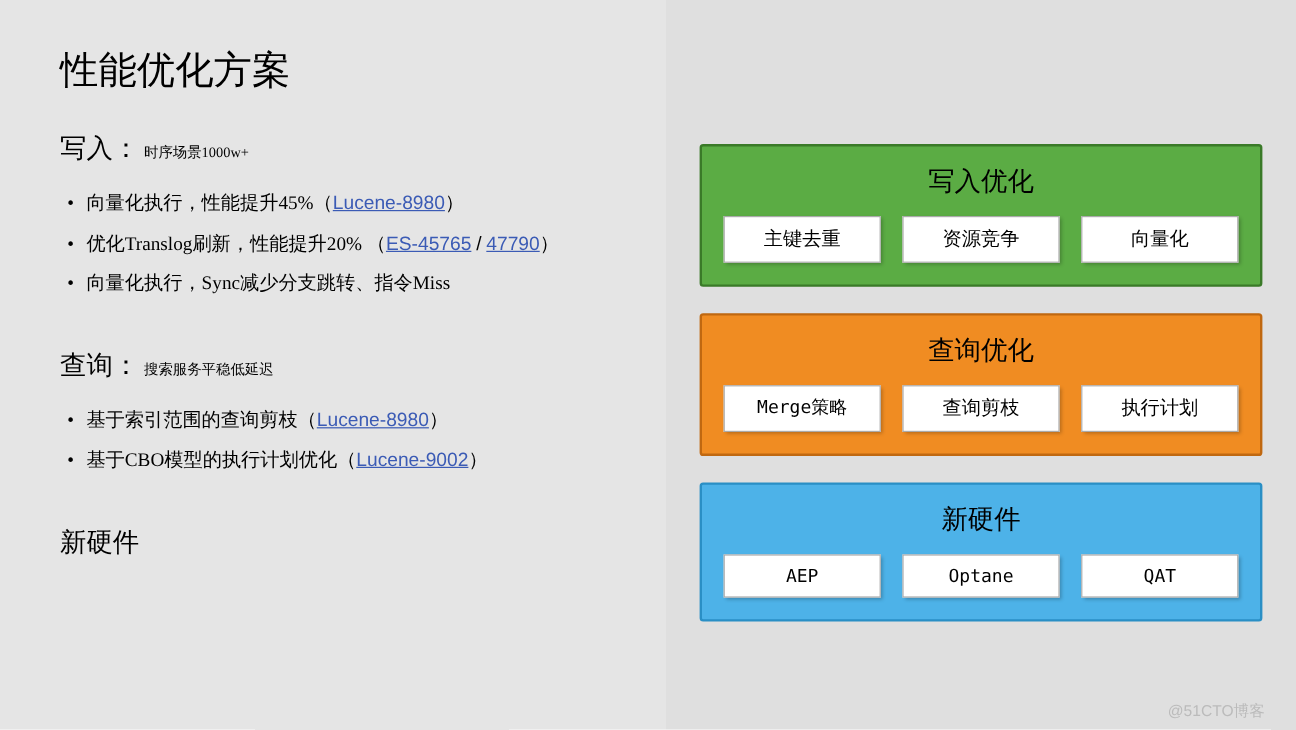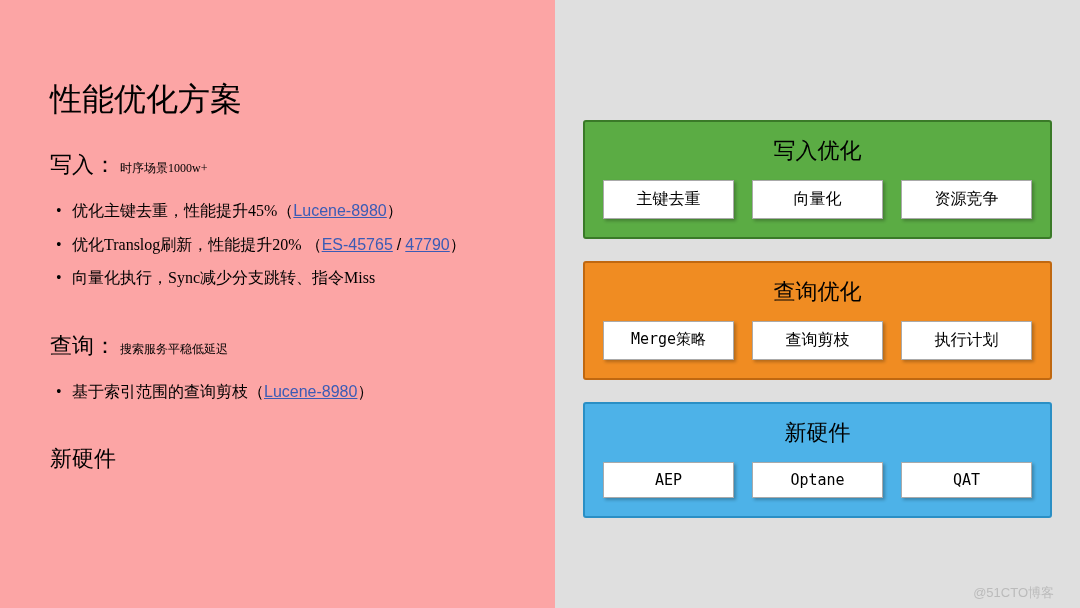--- a/index.html
+++ b/index.html
@@ -11,22 +11,22 @@
     position: relative;
     overflow: hidden;
   }
   .slide {
     display: flex;
     width: 100%;
     height: 100%;
   }
   .left {
     width: 555px;
-    padding: 78px 20px 0 50px;
-    background: #fca5a5;
+    padding: 37px 20px 0 50px;
+    background: #e5e5e5;
   }
   .right {
     width: 525px;
     background: #dfdfdf;
     padding: 120px 28px 0 28px;
     display: flex;
     flex-direction: column;
     gap: 22px;
   }
   .title {
@@ -129,49 +129,52 @@
 
 <div class="slide">
   <div class="left">
     <h1 class="title">性能优化方案</h1>
 
     <div class="section-head">
       <span>写入：</span><span class="sub">时序场景1000w+</span>
     </div>
     <ul class="bullets">
       <li>
-        <span>优化主键去重，性能提升45%（</span><a class="lnk">Lucene-8980</a><span class="paren">）</span>
+        <span>向量化执行，性能提升45%（</span><a class="lnk">Lucene-8980</a><span class="paren">）</span>
       </li>
       <li>
         <span>优化Translog刷新，性能提升20% （</span><a class="lnk">ES-45765</a><span class="slash">/</span><a class="lnk">47790</a><span class="paren">）</span>
       </li>
       <li>
         <span>向量化执行，Sync减少分支跳转、指令Miss</span>
       </li>
     </ul>
 
     <div class="section-head section2">
       <span>查询：</span><span class="sub">搜索服务平稳低延迟</span>
     </div>
     <ul class="bullets">
       <li>
         <span>基于索引范围的查询剪枝（</span><a class="lnk">Lucene-8980</a><span class="paren">）</span>
       </li>
+      <li>
+        <span>基于CBO模型的执行计划优化（</span><a class="lnk">Lucene-9002</a><span class="paren">）</span>
+      </li>
     </ul>
 
     <div class="section-head">新硬件</div>
   </div>
 
   <div class="right">
     <div class="box box-green">
       <div class="box-title">写入优化</div>
       <div class="chips">
         <div class="chip">主键去重</div>
+        <div class="chip">资源竞争</div>
         <div class="chip">向量化</div>
-        <div class="chip">资源竞争</div>
       </div>
     </div>
 
     <div class="box box-orange">
       <div class="box-title">查询优化</div>
       <div class="chips">
         <div class="chip ff">Merge策略</div>
         <div class="chip">查询剪枝</div>
         <div class="chip">执行计划</div>
       </div>

